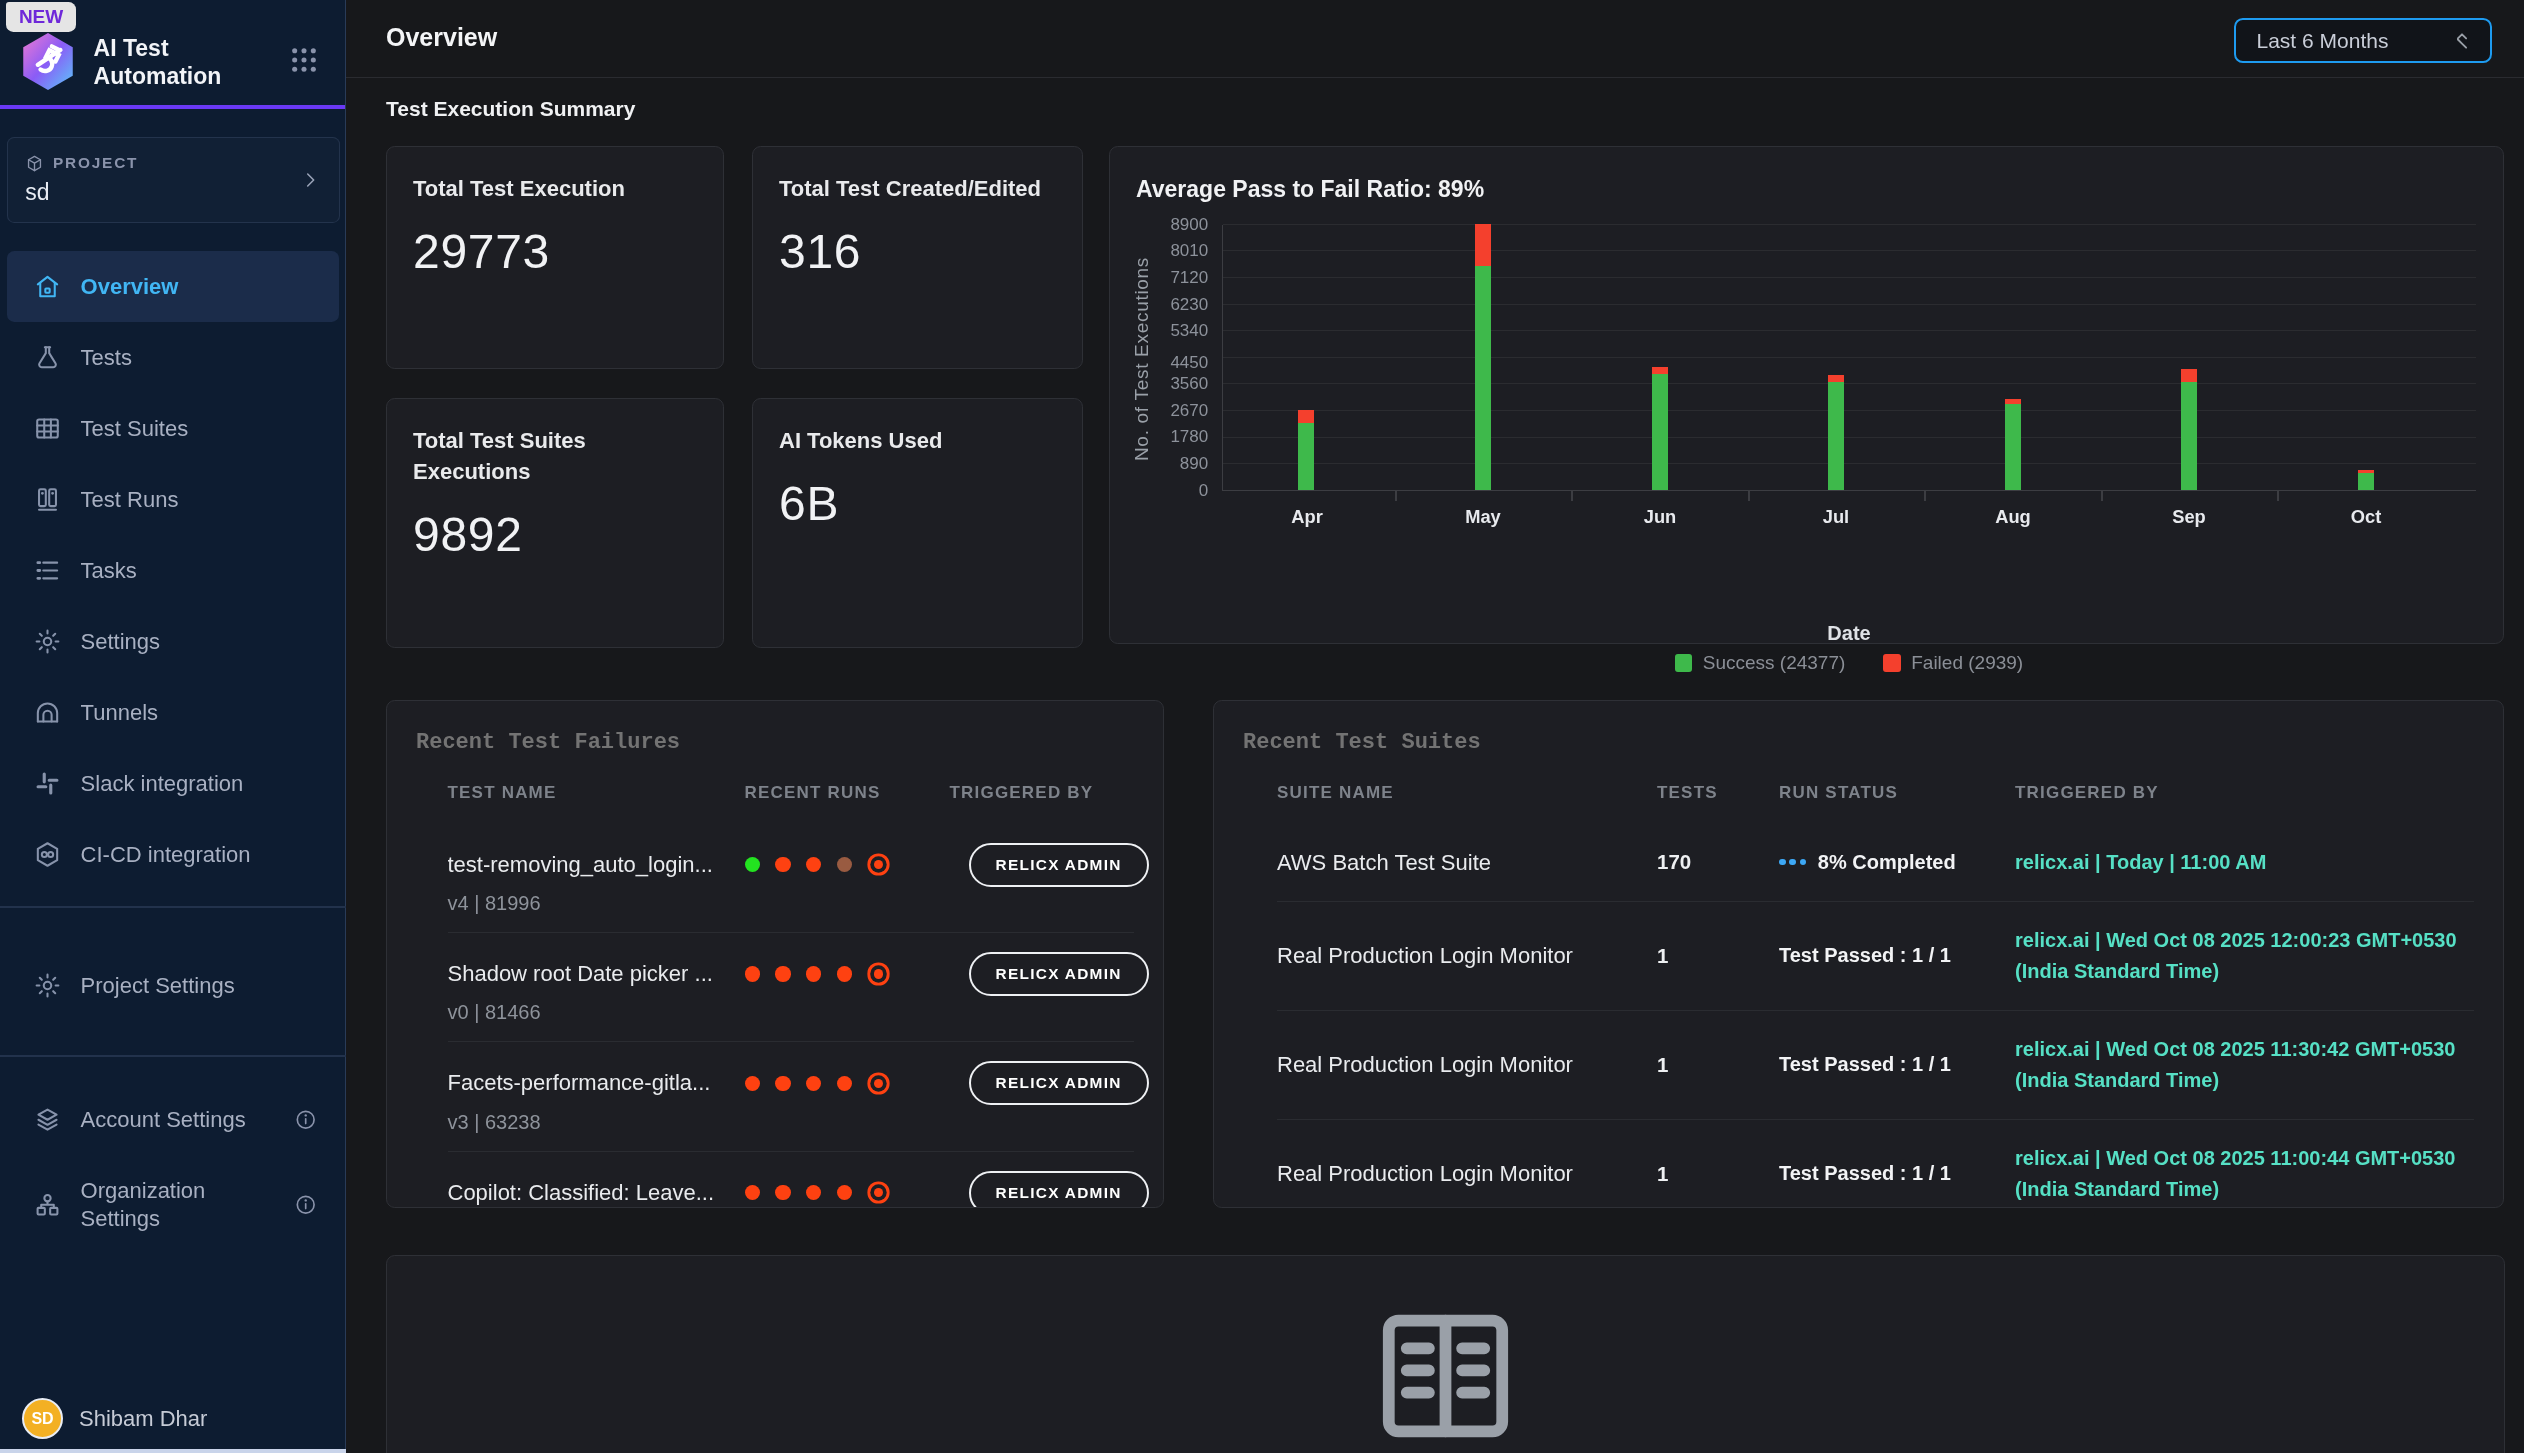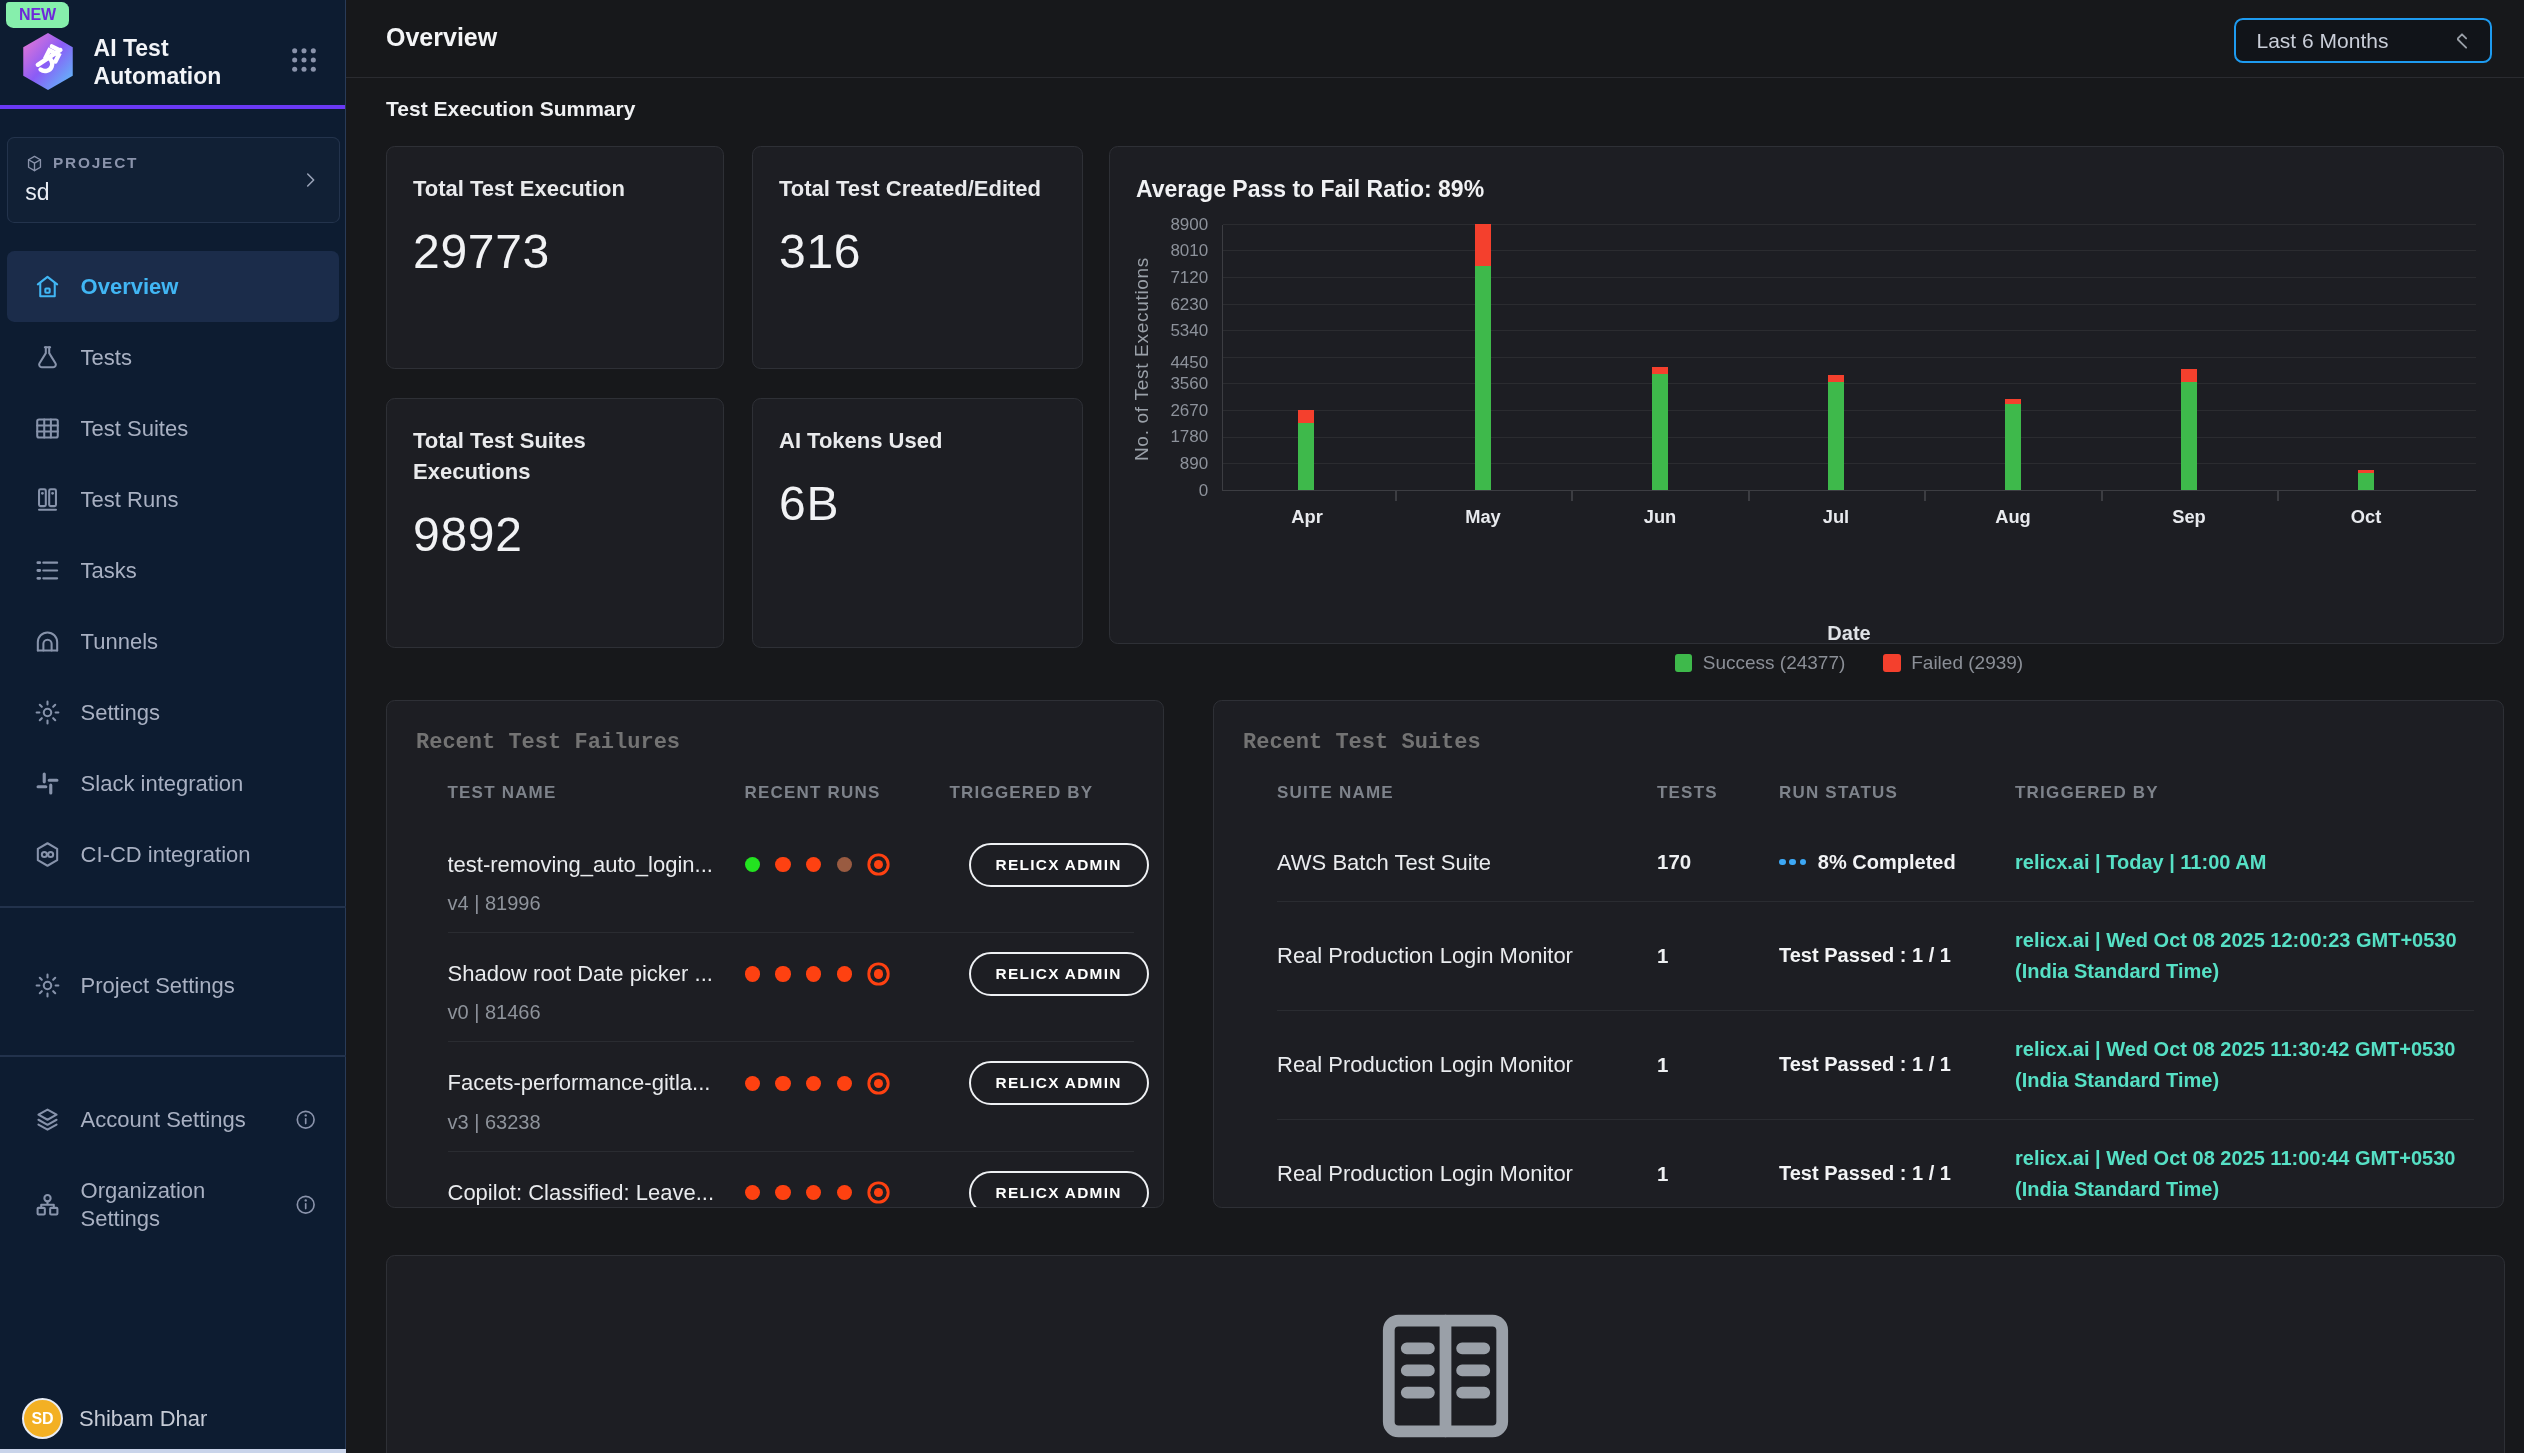--- a/index.html
+++ b/index.html
@@ -4,22 +4,22 @@
 <style>
   * { margin:0; padding:0; box-sizing:border-box; }
   html,body { width:2525px; height:1453px; background:#151619; overflow:hidden;
     font-family:"Liberation Sans","DejaVu Sans",sans-serif; -webkit-font-smoothing:antialiased; }
   [data-interactable="true"] { cursor:pointer; }
   .app { position:relative; width:2525px; height:1453px; }
 
   
   .sidebar { position:absolute; left:0; top:0; width:346px; height:1453px;
     background:#0d1c31; border-right:1.5px solid #293b58; }
-  .new-badge { position:absolute; left:5.9px; top:1.5px; background:#86efac; color:#6e28d9;
-    font-size:16px; font-weight:700; padding:4.4px 13px; border-radius:2.9px 7.3px 7.3px 7.3px; }
+  .new-badge { position:absolute; left:5.9px; top:1.5px; background:#e5e5e5; color:#6e28d9;
+    font-size:19px; font-weight:700; padding:4.4px 13px; border-radius:2.9px 7.3px 7.3px 7.3px; }
   .brand { position:absolute; left:14.6px; top:28px; display:flex; align-items:center; gap:13px; }
   .logo-hex { width:66px; height:67px; }
   .app-title { width:183px; font-size:23px; line-height:28px; font-weight:700; color:#f2f4f8; }
   .apps-icon { position:absolute; right:25px; top:44px; width:32px; height:32px; color:#8a93ab; }
   .side-accent { position:absolute; left:0; top:105px; width:100%; height:3.7px; background:#6a39f5; }
 
   .project-box { position:absolute; left:6.6px; top:137px; width:333px; height:86px;
     border:1.5px solid #35466384; border-radius:7.3px; background:rgba(255,255,255,0.02);
     padding:13px 17.6px; display:flex; align-items:center; }
   .project-info { flex:1; }
@@ -244,36 +244,36 @@
               <path d="M8.5 5.5H20M8.5 12H20M8.5 18.5H20"></path>
               <path d="M4 5.5h1.6M4 12h1.6M4 18.5h1.6" stroke-width="2.3"></path>
             </svg>
           </span>
           <span class="nav-label" data-interactable="false">Tasks</span>
         </div>
 
         <div class="nav-item" data-interactable="true">
           <span class="nav-ic" data-interactable="false">
             <svg viewBox="0 0 24 24" width="100%" height="100%" fill="none" stroke="currentColor" stroke-width="1.7" stroke-linecap="round" stroke-linejoin="round">
+              <circle cx="12" cy="12" r="3.1"></circle>
+              <path d="M12 3v2.3M12 18.7V21M3 12h2.3M18.7 12H21M5.6 5.6l1.7 1.7M16.7 16.7l1.7 1.7M18.4 5.6l-1.7 1.7M7.3 16.7l-1.7 1.7"></path>
+            </svg>
+          </span>
+          <span class="nav-label" data-interactable="false">Settings</span>
+        </div>
+
+        <div class="nav-item" data-interactable="true">
+          <span class="nav-ic" data-interactable="false">
+            <svg viewBox="0 0 24 24" width="100%" height="100%" fill="none" stroke="currentColor" stroke-width="1.7" stroke-linecap="round" stroke-linejoin="round">
               <path d="M4 19.5v-7a8 8 0 0 1 16 0v7"></path>
               <path d="M4 19.5h16"></path>
               <path d="M8.6 19.5v-5.6a3.4 3.4 0 0 1 6.8 0v5.6"></path>
             </svg>
           </span>
           <span class="nav-label" data-interactable="false">Tunnels</span>
-        </div>
-
-        <div class="nav-item" data-interactable="true">
-          <span class="nav-ic" data-interactable="false">
-            <svg viewBox="0 0 24 24" width="100%" height="100%" fill="none" stroke="currentColor" stroke-width="1.7" stroke-linecap="round" stroke-linejoin="round">
-              <circle cx="12" cy="12" r="3.1"></circle>
-              <path d="M12 3v2.3M12 18.7V21M3 12h2.3M18.7 12H21M5.6 5.6l1.7 1.7M16.7 16.7l1.7 1.7M18.4 5.6l-1.7 1.7M7.3 16.7l-1.7 1.7"></path>
-            </svg>
-          </span>
-          <span class="nav-label" data-interactable="false">Settings</span>
         </div>
 
         <div class="nav-item" data-interactable="true">
           <span class="nav-ic" data-interactable="false">
             <svg viewBox="0 0 24 24" width="100%" height="100%" fill="none" stroke="currentColor" stroke-width="1.7" stroke-linecap="round" stroke-linejoin="round">
               <path d="M9.3 4.2v6.4M14.7 19.8v-6.4M4.2 14.7h6.4M19.8 9.3h-6.4" stroke-width="2.6"></path>
             </svg>
           </span>
           <span class="nav-label" data-interactable="false">Slack integration</span>
         </div>

